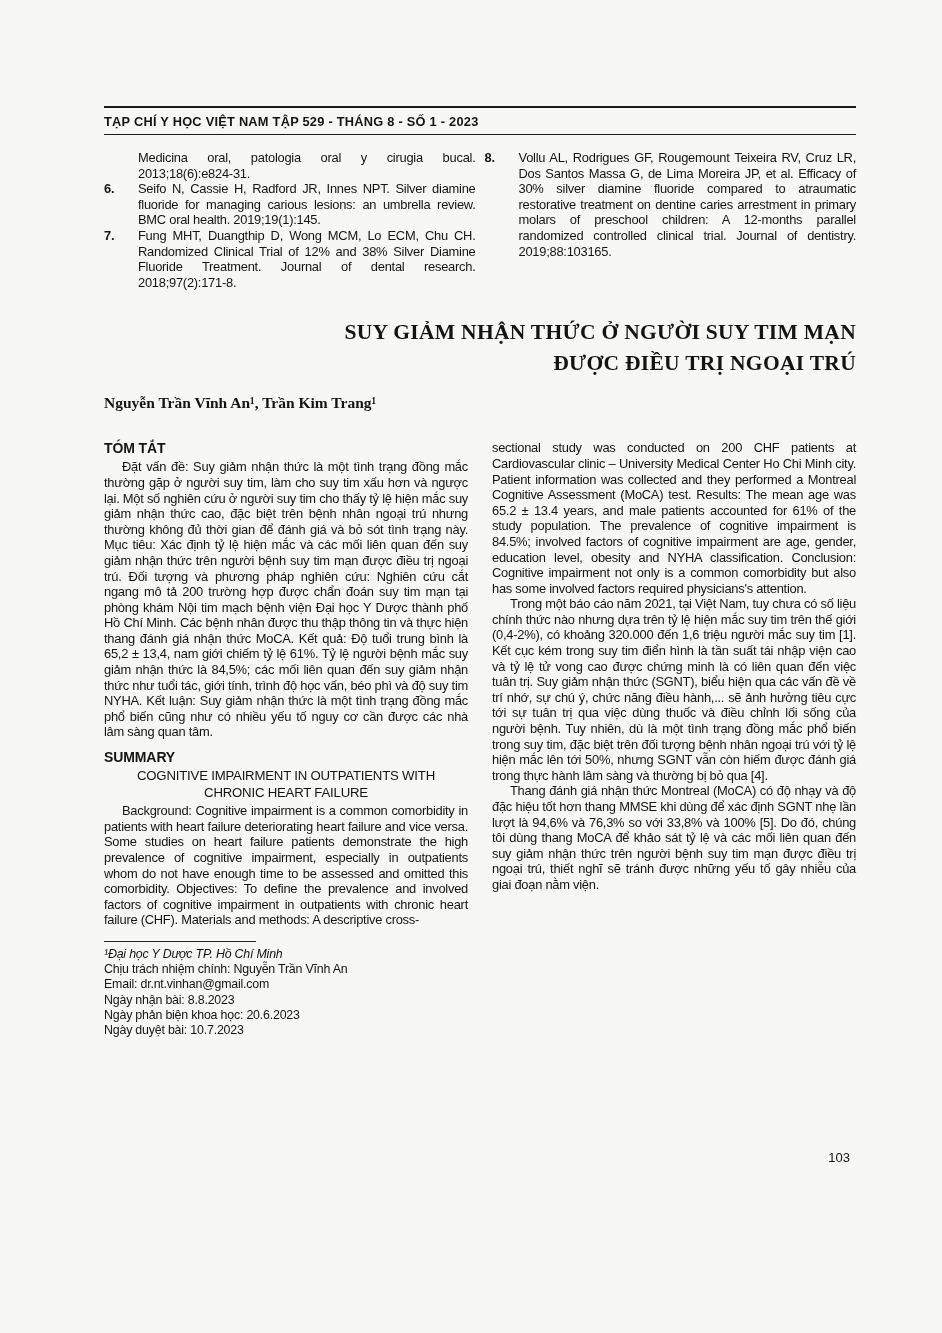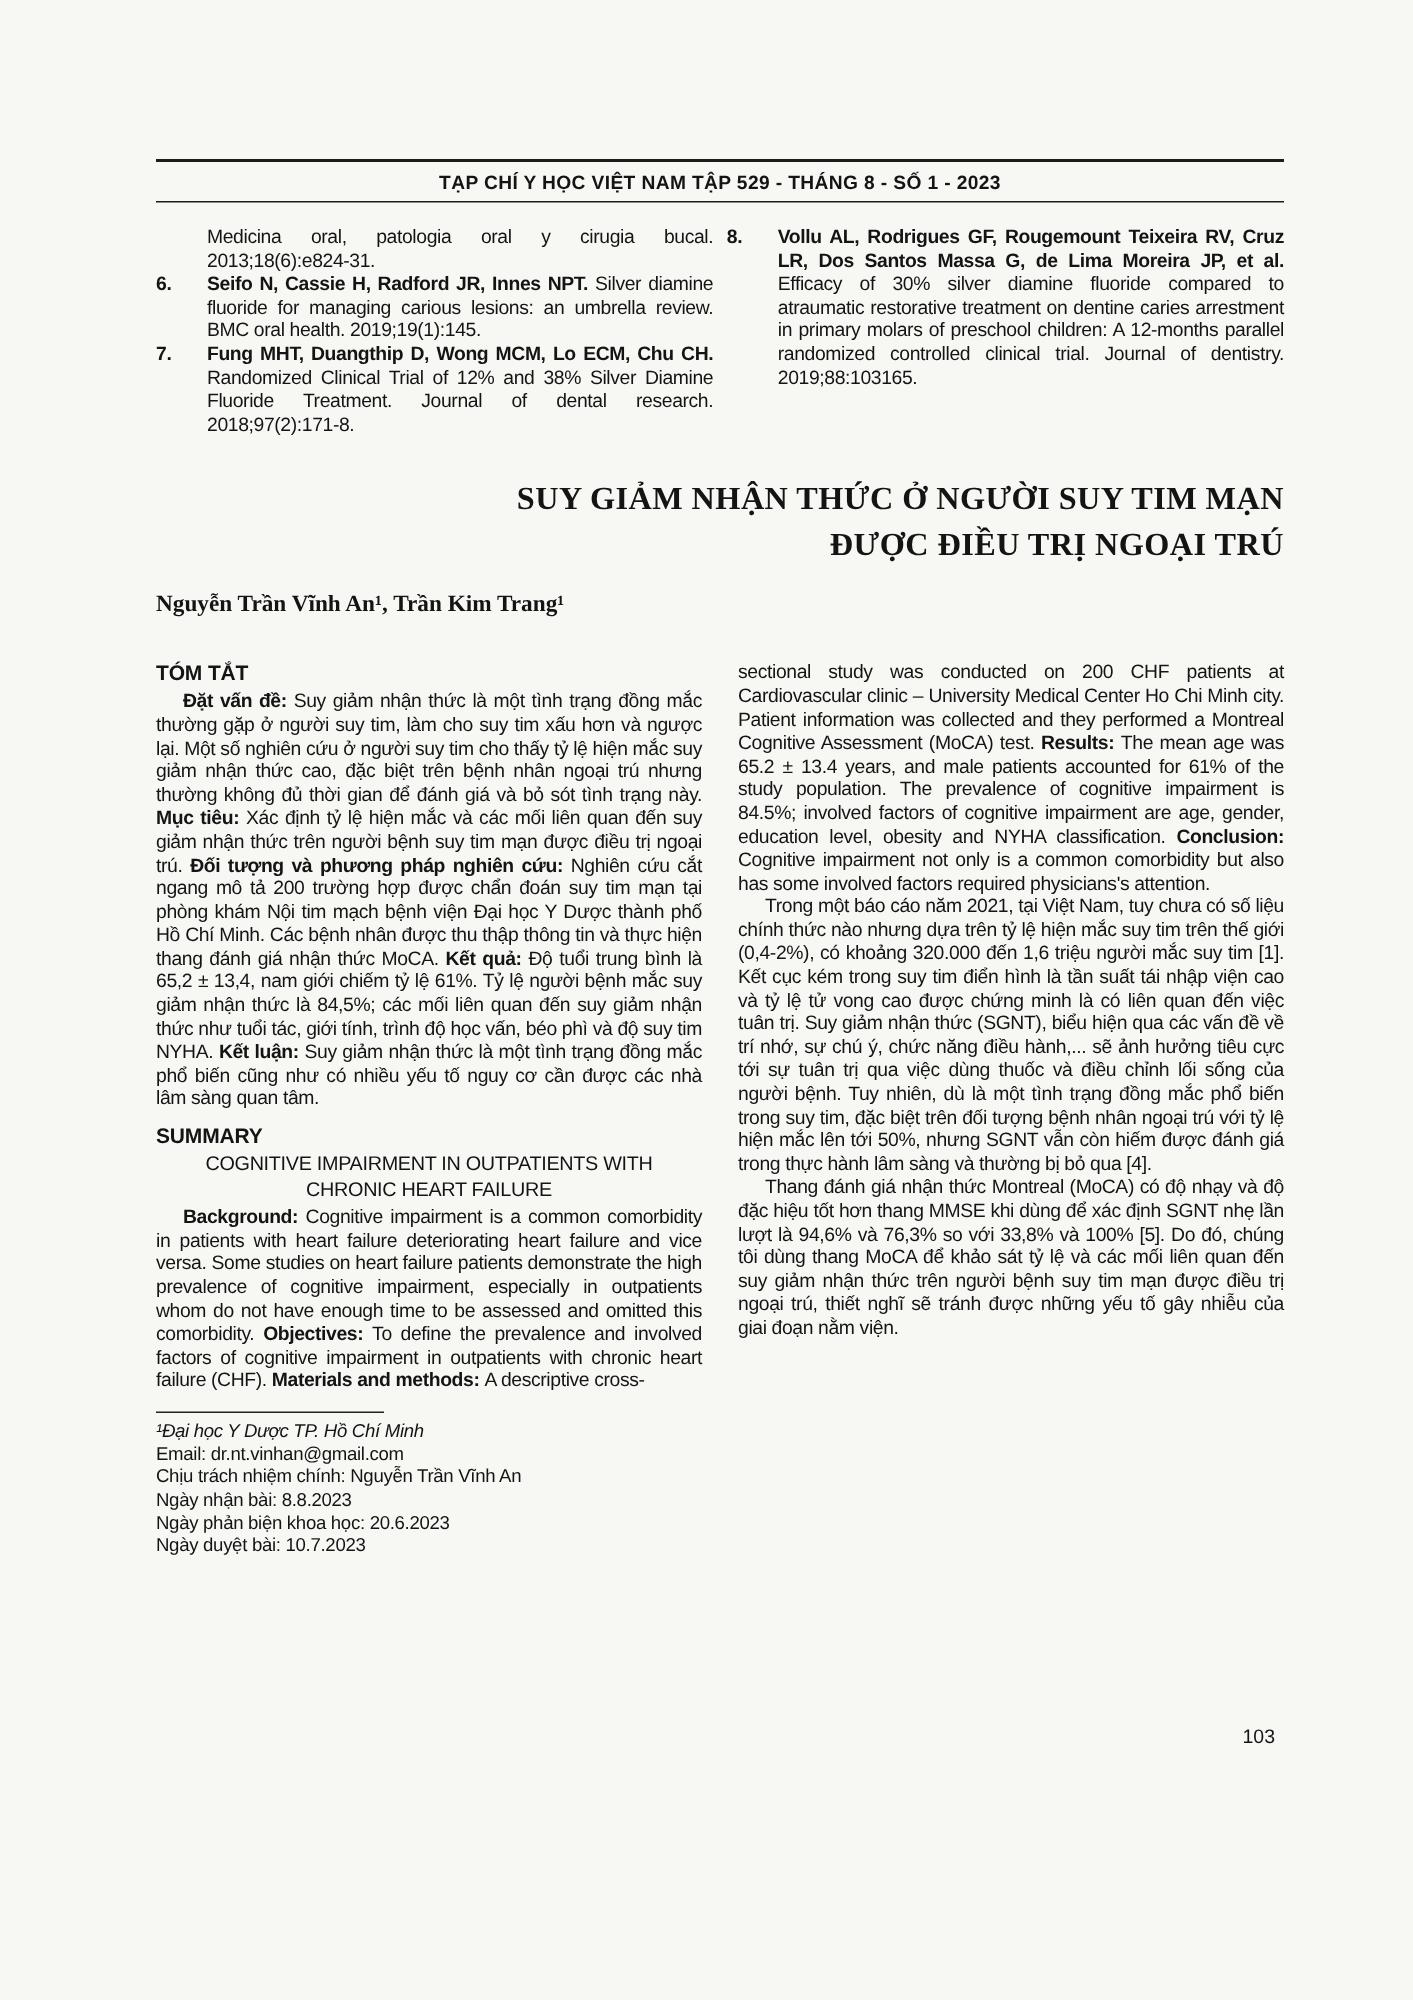--- a/index.html
+++ b/index.html
@@ -8,21 +8,21 @@
   .page {
     position:relative; width:942px; height:1333px;
     background:#f7f7f4; color:#141414; overflow:hidden;
   }
   .content { position:absolute; left:104px; top:0; width:752px; }
 
   .header-block {
     margin-top:106px;
     border-top:2px solid #1c1c1c;
     border-bottom:1.5px solid #1c1c1c;
-    text-align:center; font-weight:bold; font-size:12.8px;
+    text-align:left; font-weight:bold; font-size:12.8px;
     padding:6px 0 5px; letter-spacing:.25px;
   }
 
   .refs { display:flex; gap:9px; margin-top:15px; }
   .refs .col { flex:1; min-width:0; }
   .ref {
     font-size:12.9px; line-height:15.6px; text-align:justify;
     letter-spacing:-.25px; padding-left:34px; text-indent:-34px;
   }
   .ref.no-num { text-indent:0; }
@@ -46,21 +46,21 @@
   .h-section { font-size:15px; margin:9px 0 3px; }
 
   .para {
     font-size:12.9px; line-height:15.6px; text-align:justify; letter-spacing:-.25px;
   }
   .para.indent { text-indent:18px; }
   .para + .para { margin-top:0; }
 
   .eng-title { text-align:center; font-size:13.2px; line-height:16.6px; margin:2px 6px 2px; letter-spacing:-.2px; }
 
-  .bold { font-weight:bold; }
+  .bold { font-weight:normal; }
   .italic { font-style:italic; }
 
   .footnote { margin-top:13px; font-size:12.4px; line-height:15.2px; letter-spacing:-.2px; }
   .fn-rule { width:152px; border-top:1.2px solid #222; margin-bottom:5px; }
 
   .page-number { position:absolute; right:92px; top:1150px; font-size:13px; }
 </style>
 </head>
 <body>
 
@@ -95,22 +95,22 @@
         <h2 class="h-sans first">TÓM TẮT</h2>
         <p class="para indent"><span class="bold">Đặt vấn đề: </span><span>Suy giảm nhận thức là một tình trạng đồng mắc thường gặp ở người suy tim, làm cho suy tim xấu hơn và ngược lại. Một số nghiên cứu ở người suy tim cho thấy tỷ lệ hiện mắc suy giảm nhận thức cao, đặc biệt trên bệnh nhân ngoại trú nhưng thường không đủ thời gian để đánh giá và bỏ sót tình trạng này. </span><span class="bold">Mục tiêu: </span><span>Xác định tỷ lệ hiện mắc và các mối liên quan đến suy giảm nhận thức trên người bệnh suy tim mạn được điều trị ngoại trú. </span><span class="bold">Đối tượng và phương pháp nghiên cứu: </span><span>Nghiên cứu cắt ngang mô tả 200 trường hợp được chẩn đoán suy tim mạn tại phòng khám Nội tim mạch bệnh viện Đại học Y Dược thành phố Hồ Chí Minh. Các bệnh nhân được thu thập thông tin và thực hiện thang đánh giá nhận thức MoCA. </span><span class="bold">Kết quả: </span><span>Độ tuổi trung bình là 65,2 ± 13,4, nam giới chiếm tỷ lệ 61%. Tỷ lệ người bệnh mắc suy giảm nhận thức là 84,5%; các mối liên quan đến suy giảm nhận thức như tuổi tác, giới tính, trình độ học vấn, béo phì và độ suy tim NYHA. </span><span class="bold">Kết luận: </span><span>Suy giảm nhận thức là một tình trạng đồng mắc phổ biến cũng như có nhiều yếu tố nguy cơ cần được các nhà lâm sàng quan tâm.</span></p>
 
         <h2 class="h-sans">SUMMARY</h2>
         <div class="eng-title">COGNITIVE IMPAIRMENT IN OUTPATIENTS WITH CHRONIC HEART FAILURE</div>
         <p class="para indent"><span class="bold">Background: </span><span>Cognitive impairment is a common comorbidity in patients with heart failure deteriorating heart failure and vice versa. Some studies on heart failure patients demonstrate the high prevalence of cognitive impairment, especially in outpatients whom do not have enough time to be assessed and omitted this comorbidity. </span><span class="bold">Objectives: </span><span>To define the prevalence and involved factors of cognitive impairment in outpatients with chronic heart failure (CHF). </span><span class="bold">Materials and methods: </span><span>A descriptive cross-</span></p>
 
         <div class="footnote">
           <div class="fn-rule"></div>
           <div class="italic">¹Đại học Y Dược TP. Hồ Chí Minh</div>
+          <div>Chịu trách nhiệm chính: Nguyễn Trần Vĩnh An</div>
           <div>Email: dr.nt.vinhan@gmail.com</div>
-          <div>Chịu trách nhiệm chính: Nguyễn Trần Vĩnh An</div>
           <div>Ngày nhận bài: 8.8.2023</div>
           <div>Ngày phản biện khoa học: 20.6.2023</div>
           <div>Ngày duyệt bài: 10.7.2023</div>
         </div>
       </div>
 
       <div class="col">
         <p class="para"><span>sectional study was conducted on 200 CHF patients at Cardiovascular clinic – University Medical Center Ho Chi Minh city. Patient information was collected and they performed a Montreal Cognitive Assessment (MoCA) test. </span><span class="bold">Results: </span><span>The mean age was 65.2 ± 13.4 years, and male patients accounted for 61% of the study population. The prevalence of cognitive impairment is 84.5%; involved factors of cognitive impairment are age, gender, education level, obesity and NYHA classification. </span><span class="bold">Conclusion: </span><span>Cognitive impairment not only is a common comorbidity but also has some involved factors required physicians's attention.</span></p>
 
         <p class="para indent">Trong một báo cáo năm 2021, tại Việt Nam, tuy chưa có số liệu chính thức nào nhưng dựa trên tỷ lệ hiện mắc suy tim trên thế giới (0,4-2%), có khoảng 320.000 đến 1,6 triệu người mắc suy tim [1]. Kết cục kém trong suy tim điển hình là tần suất tái nhập viện cao và tỷ lệ tử vong cao được chứng minh là có liên quan đến việc tuân trị. Suy giảm nhận thức (SGNT), biểu hiện qua các vấn đề về trí nhớ, sự chú ý, chức năng điều hành,... sẽ ảnh hưởng tiêu cực tới sự tuân trị qua việc dùng thuốc và điều chỉnh lối sống của người bệnh. Tuy nhiên, dù là một tình trạng đồng mắc phổ biến trong suy tim, đặc biệt trên đối tượng bệnh nhân ngoại trú với tỷ lệ hiện mắc lên tới 50%, nhưng SGNT vẫn còn hiếm được đánh giá trong thực hành lâm sàng và thường bị bỏ qua [4].</p>

